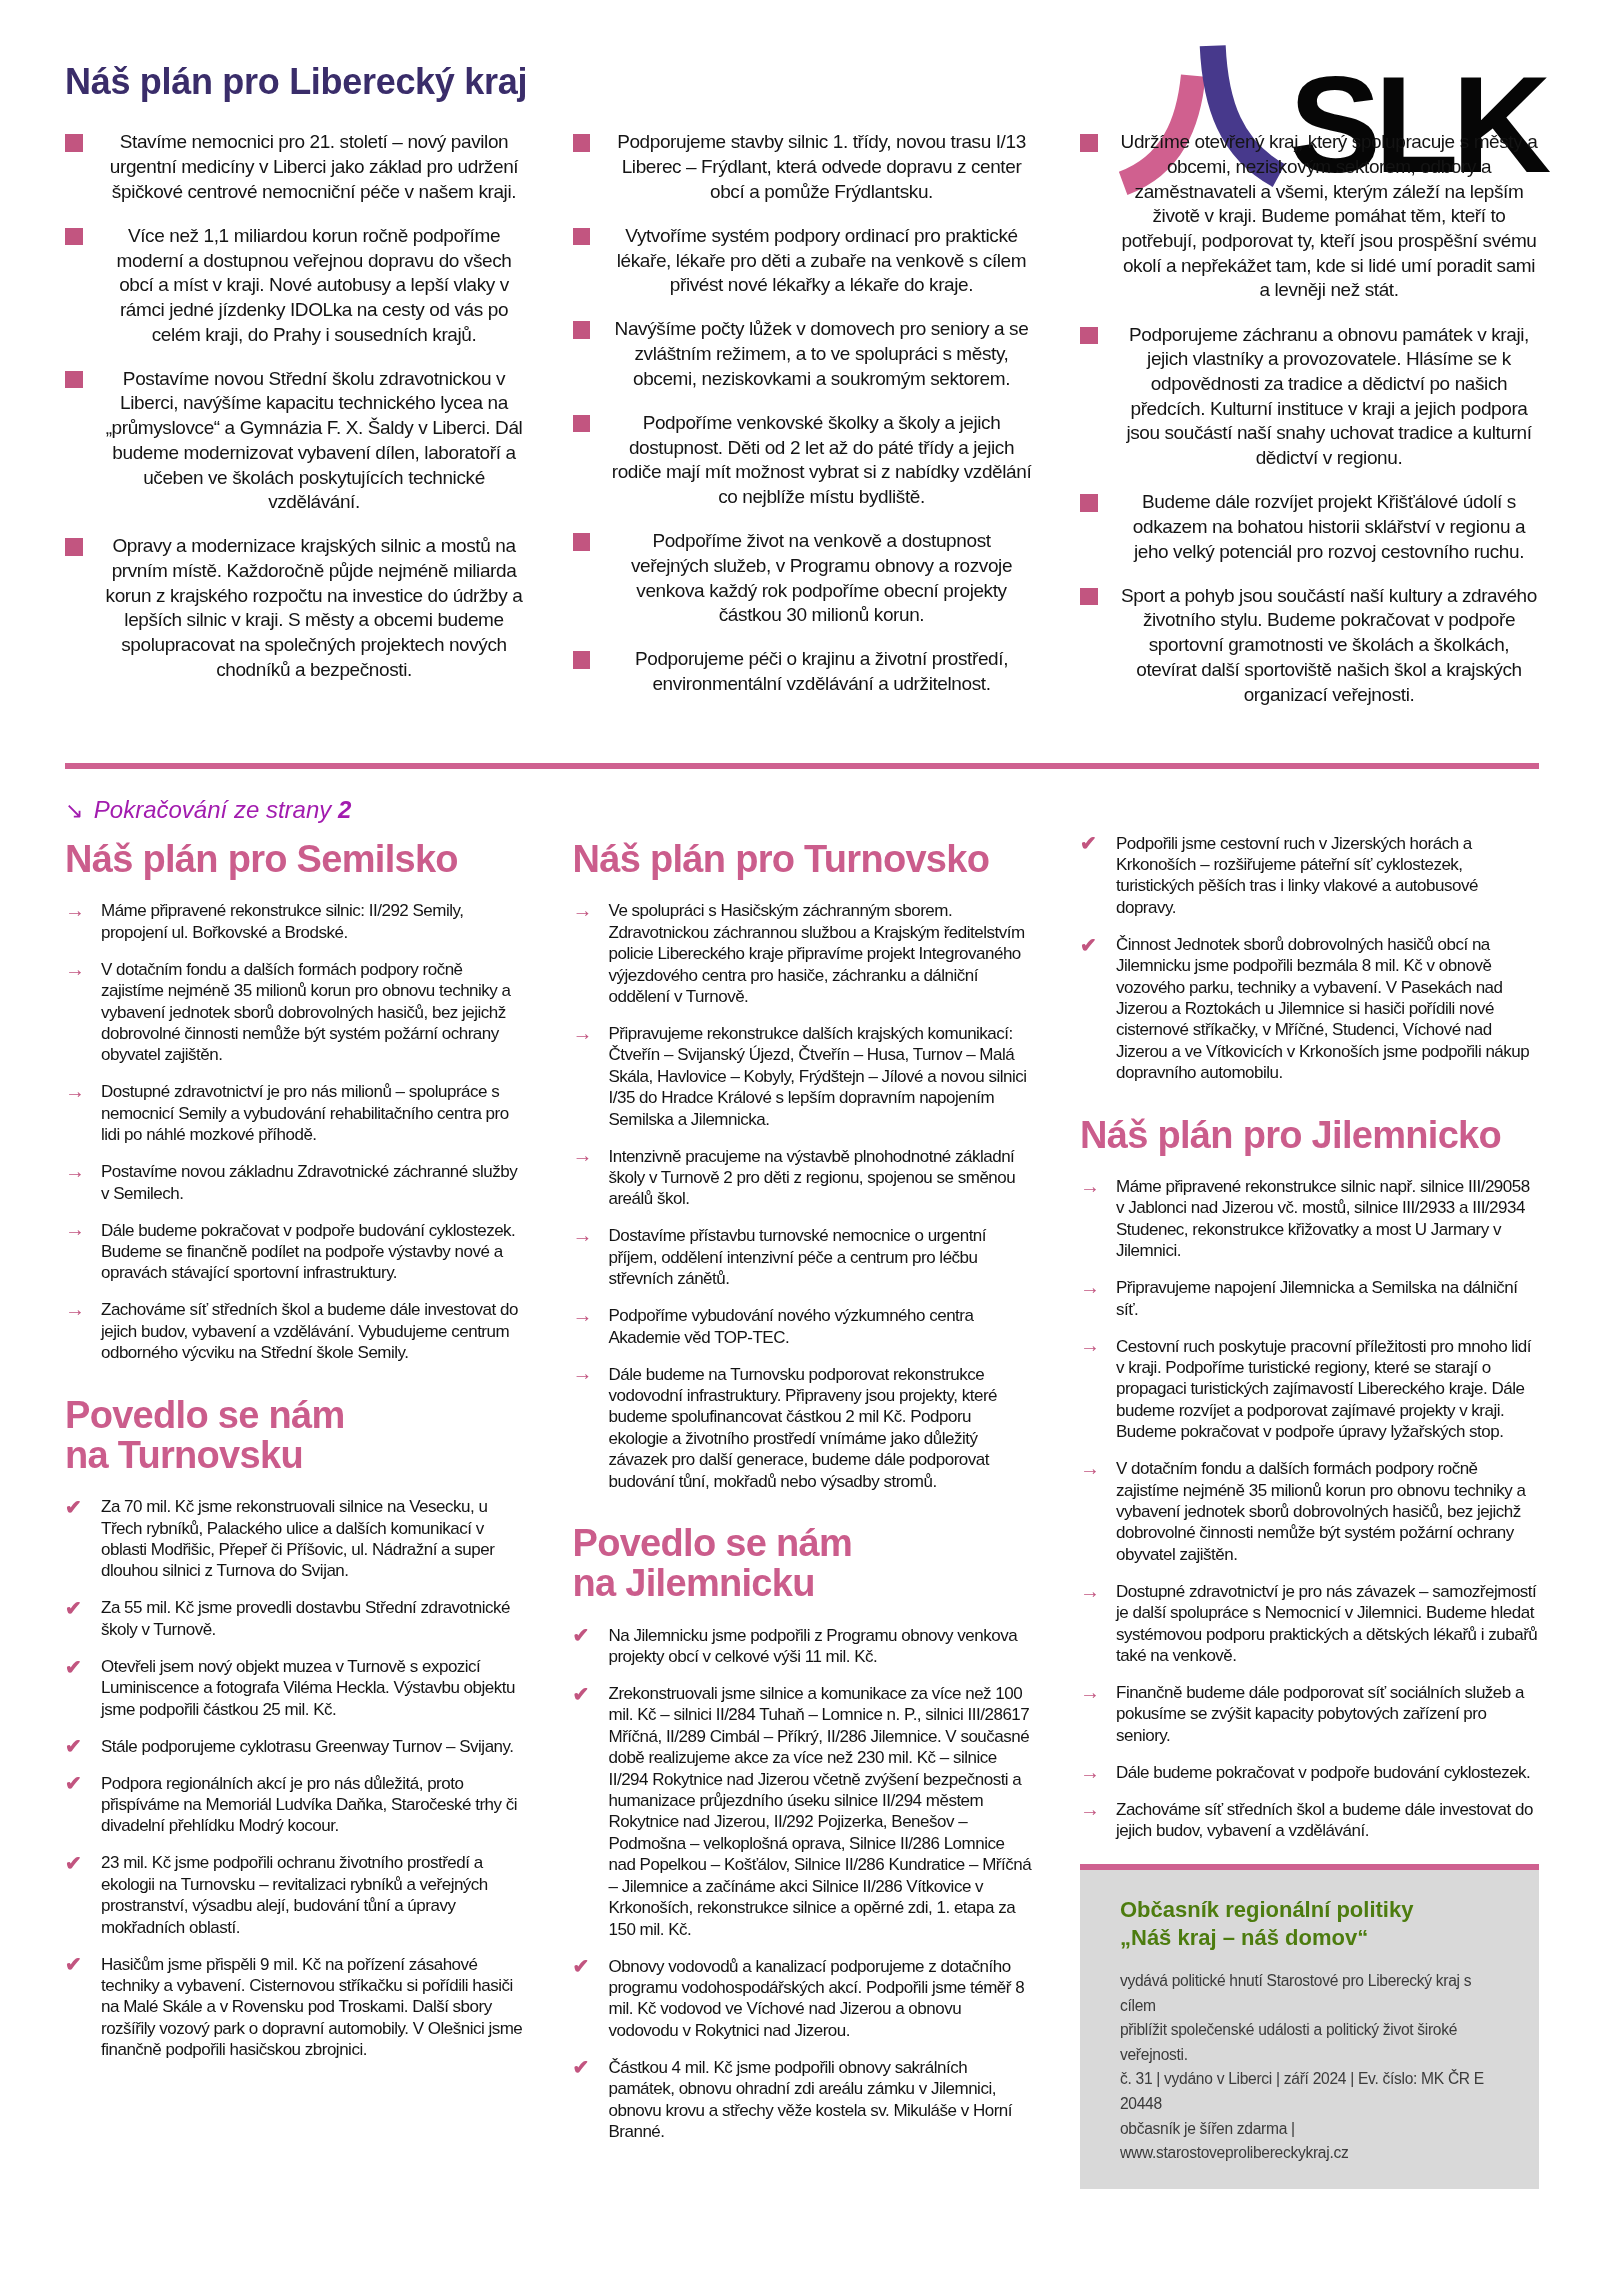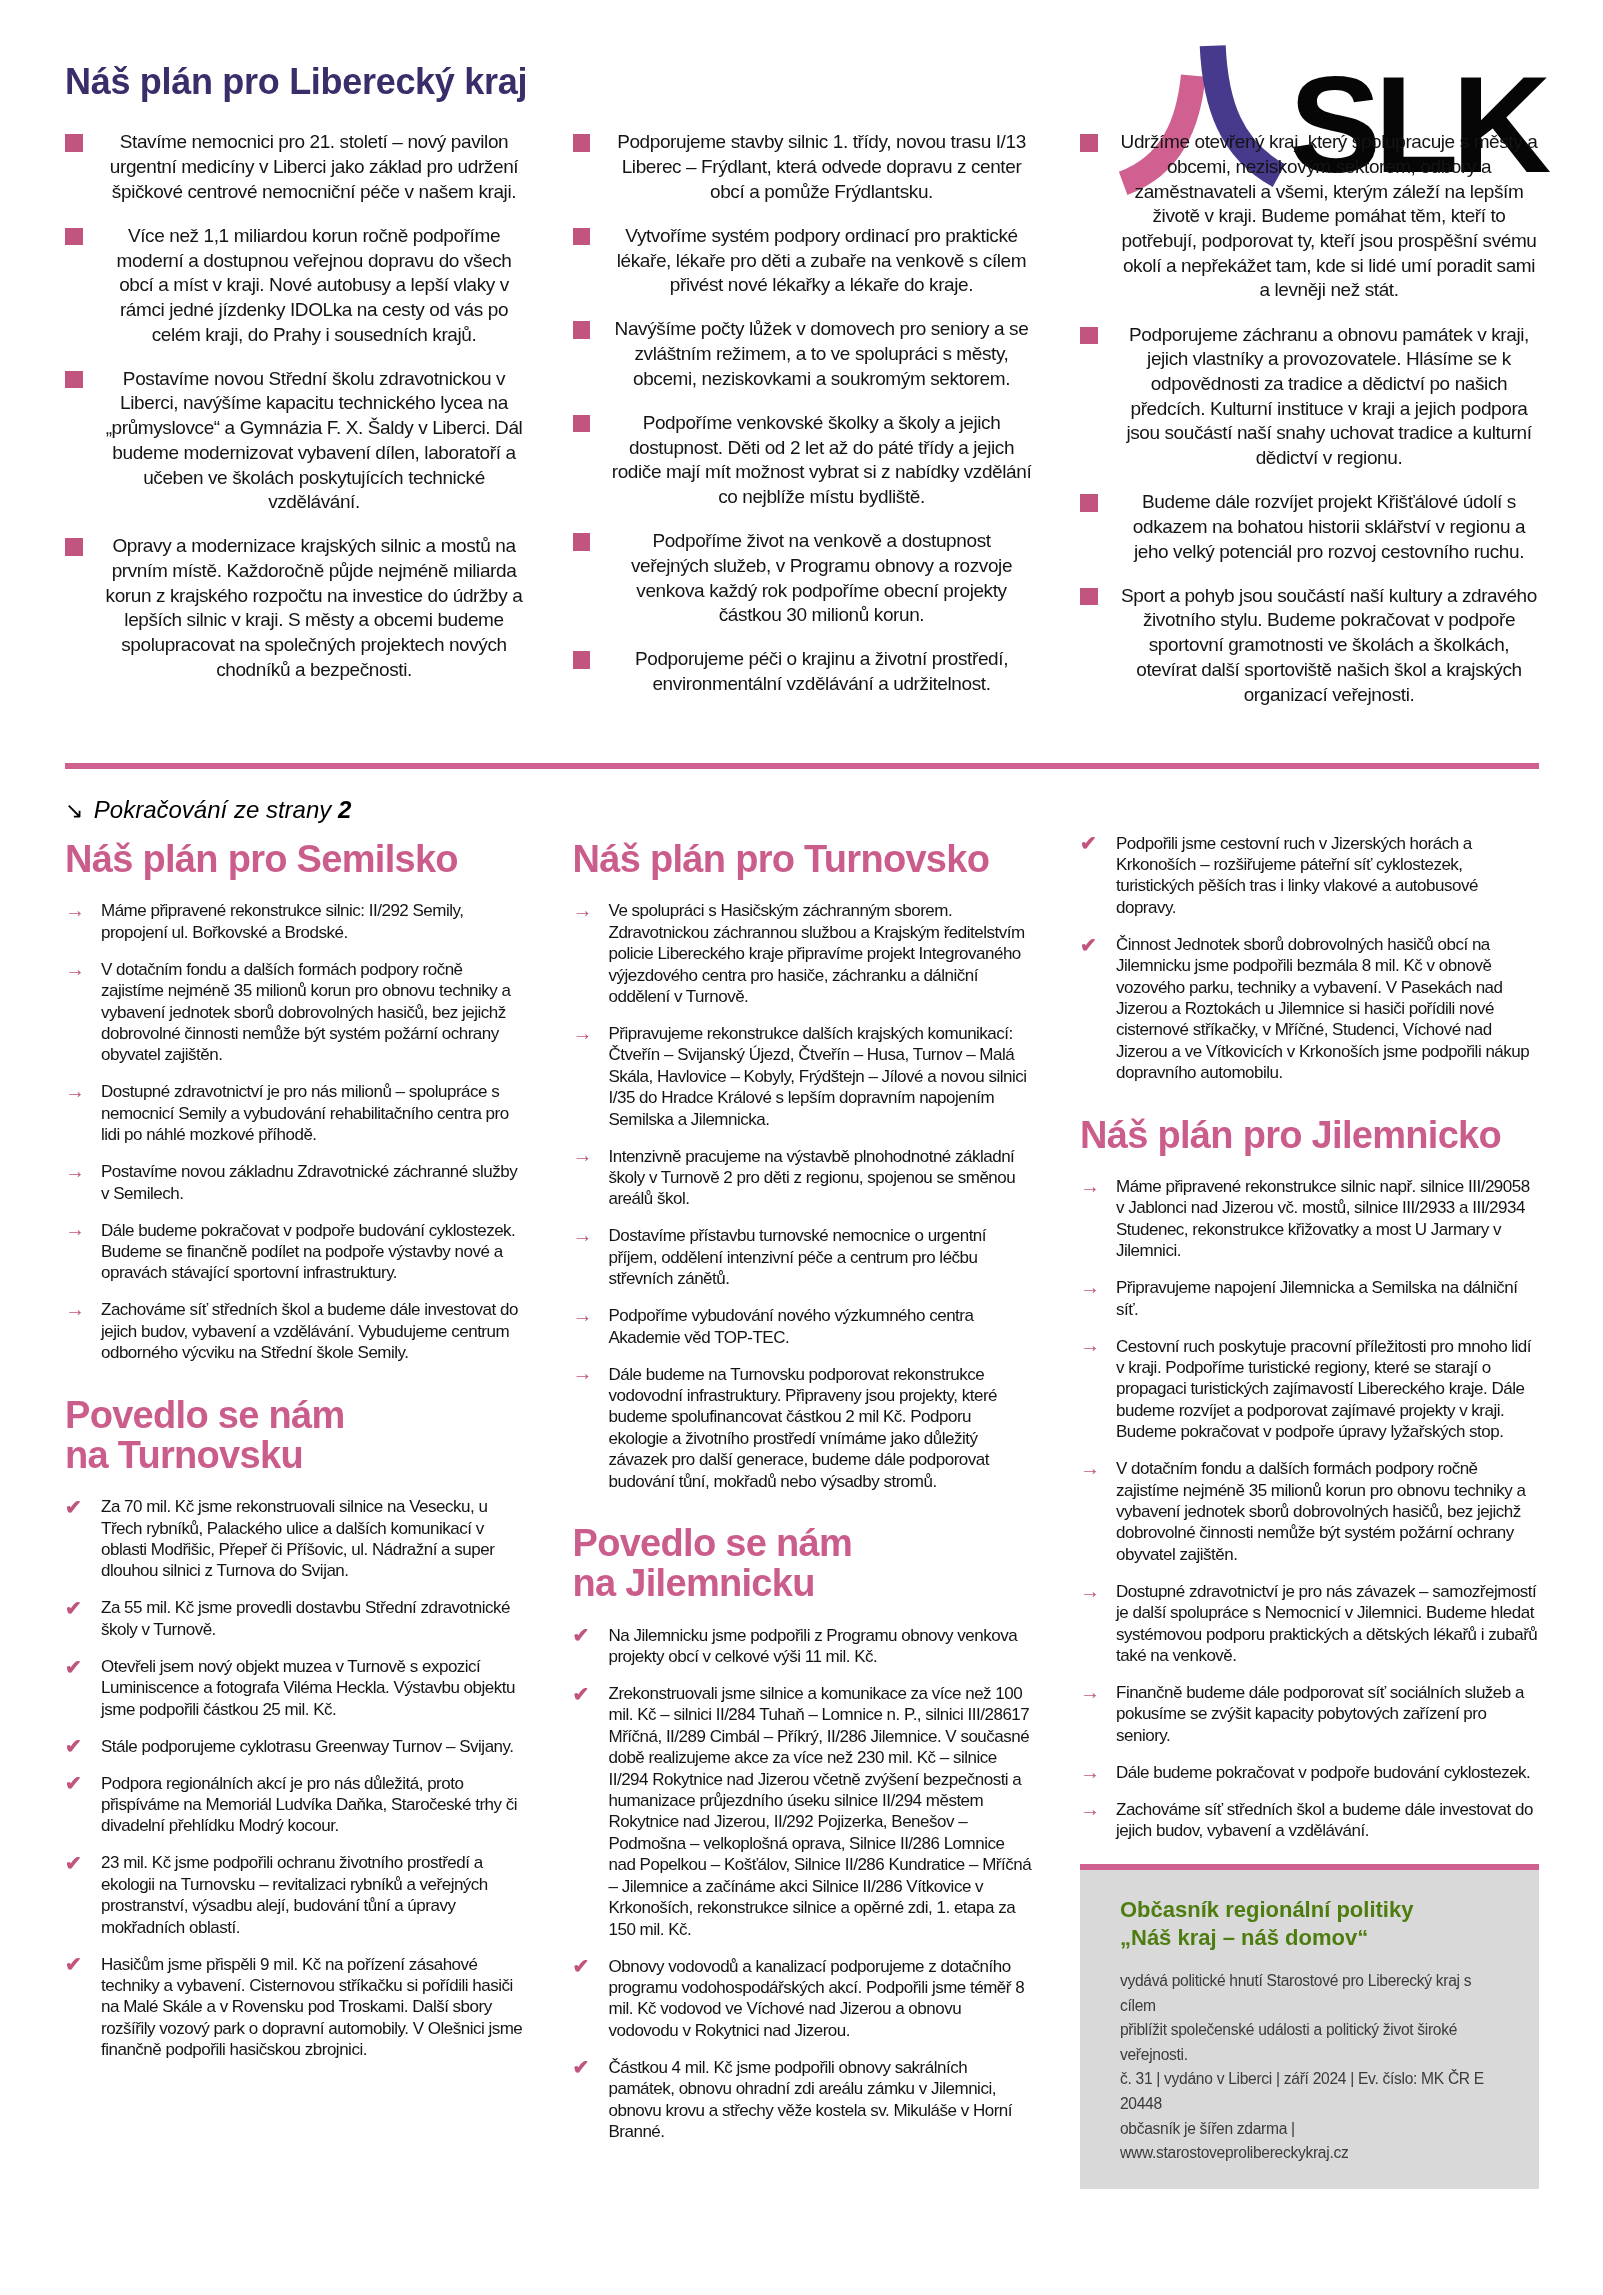--- a/index.html
+++ b/index.html
@@ -28,21 +28,21 @@
   .col{width:459px;flex:0 0 459px;}
 
   
   .top-cols{margin-top:30px;}
   .top-cols .item{position:relative;padding-left:39px;margin:0 0 19.5px 0;}
   .top-cols .item-text{margin:0;font-size:19px;line-height:1.3;letter-spacing:-0.4px;text-align:center;}
   .top-cols .mark{position:absolute;left:0;top:3.9px;width:17.6px;height:17.6px;background:var(--mark);}
 
   
   .divider{height:5.9px;background:var(--divider);margin:36px 65px 0 65px;}
-  .continuation{padding:0 65px;margin-top:27px;font-size:24px;color:#000000;}
+  .continuation{padding:0 65px;margin-top:27px;font-size:24px;color:#a21caf;}
   .continuation .cont-arrow{font-style:normal;font-size:22px;margin-right:10.4px;}
   .continuation .cont-text{font-style:italic;}
   .continuation .cont-page{font-style:italic;font-weight:700;}
 
   
   .lower-cols{margin-top:9px;align-items:flex-start;}
   .section{color:var(--accent);font-size:38px;font-weight:800;line-height:1.06;letter-spacing:-0.7px;margin:31px 0 21px 0;white-space:pre-line;}
   .section.first{margin-top:6.5px;}
   .lower-cols .item{position:relative;padding-left:36px;margin:0 0 15.6px 0;}
   .lower-cols .item-text{margin:0;font-size:17px;line-height:1.26;letter-spacing:-0.5px;}

